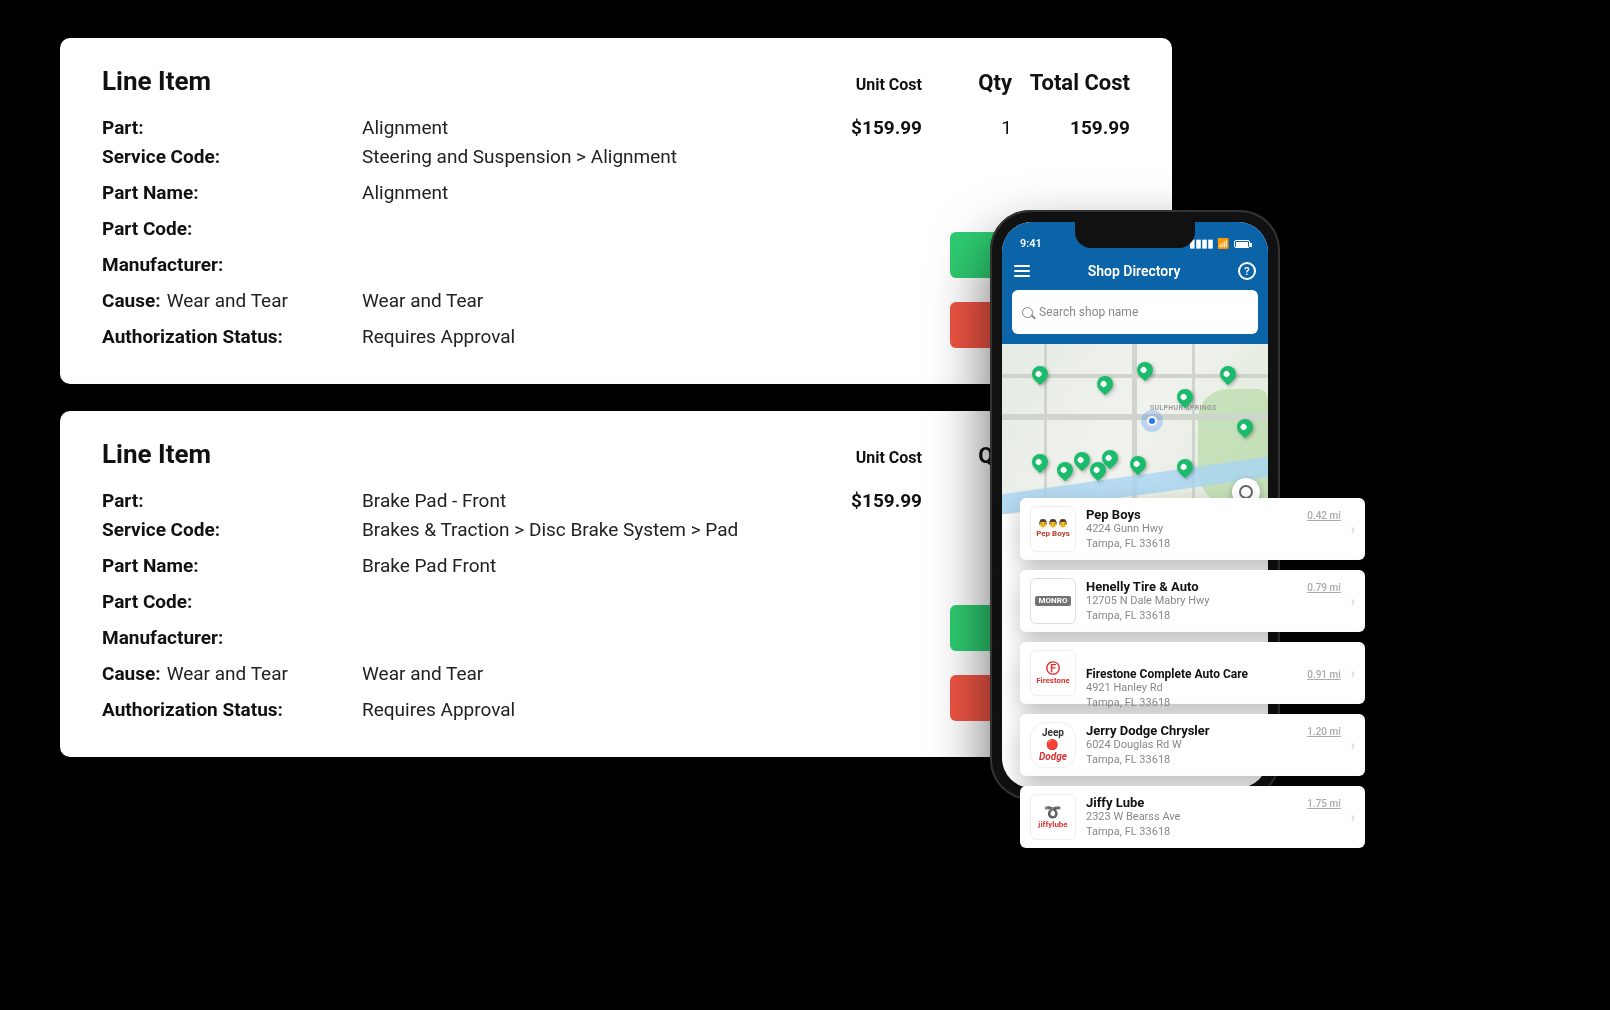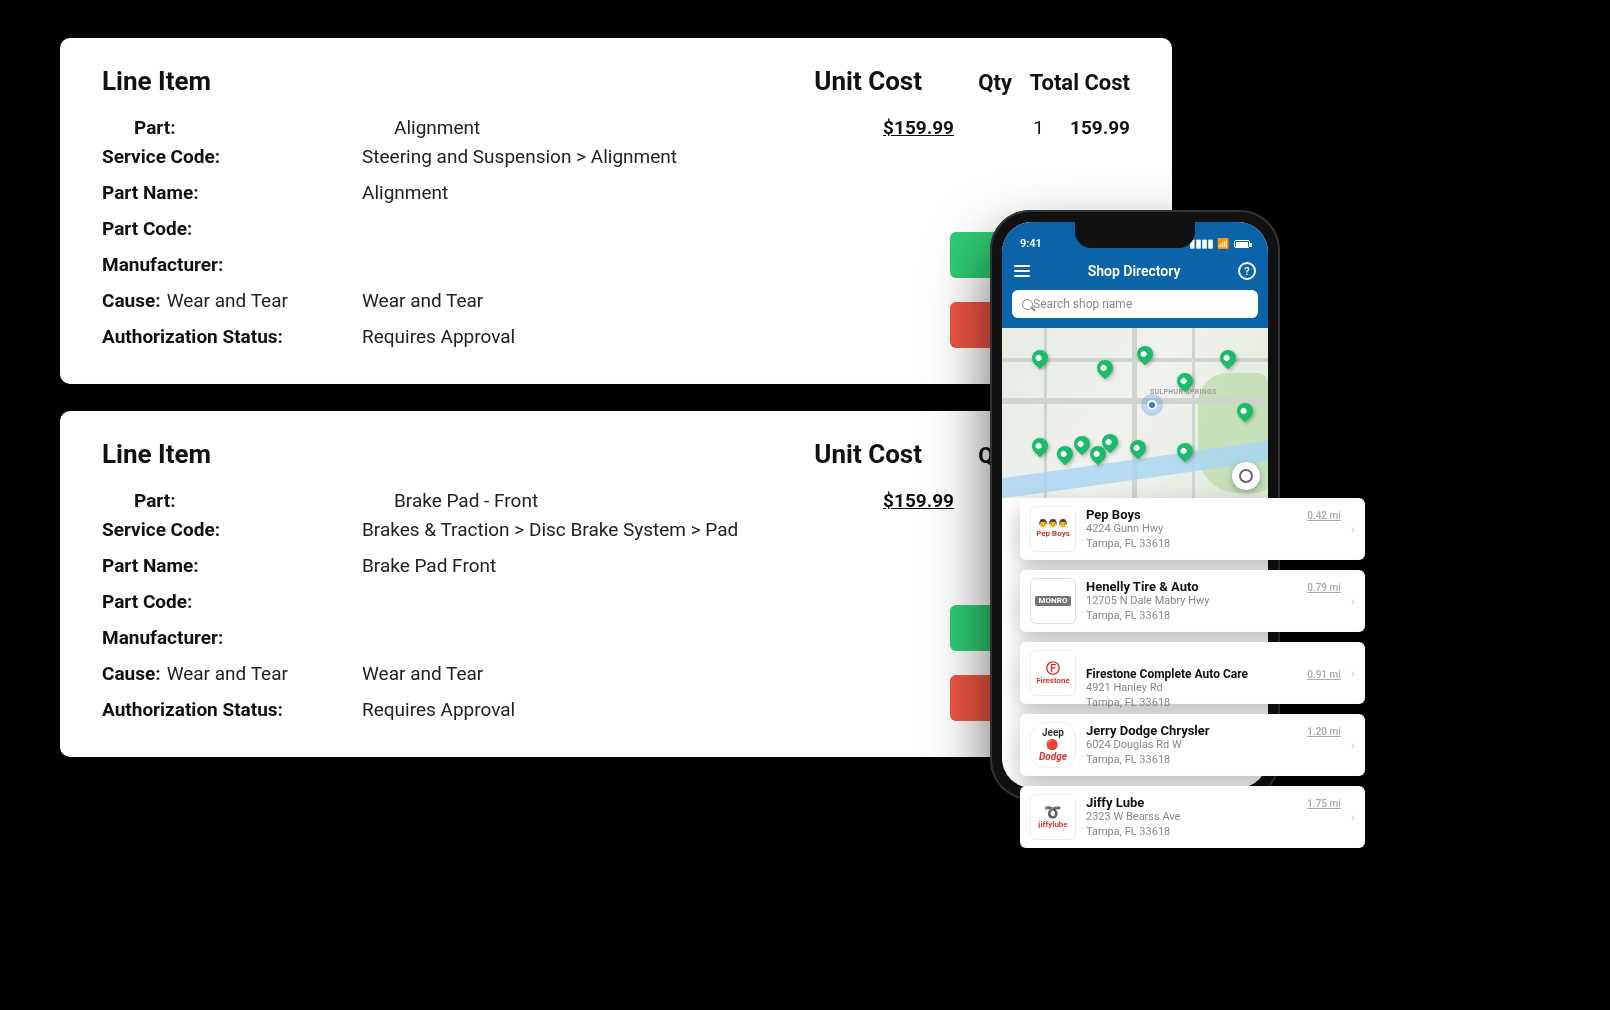--- a/index.html
+++ b/index.html
@@ -21,33 +21,32 @@
   }
   .card1 { left: 60px; top: 38px; width: 1112px; }
   .card2 { left: 60px; top: 411px; width: 1112px; }
 
   .row-head {
     display: flex;
     align-items: baseline;
     margin-bottom: 20px;
   }
   .col-item { flex: 0 0 680px; font-size: 26px; font-weight: 700; color:#111; }
-  .col-unit { flex: 0 0 140px; font-size: 26px; font-weight: 700; color:#111; text-align:right;}
+  .col-unit { flex: 0 0 140px; font-size: 16px; font-weight: 700; color:#111; text-align:right;}
   .col-qty  { flex: 0 0 90px;  font-size: 22px; font-weight: 700; color:#111; text-align:right;}
   .col-total{ flex: 1;         font-size: 22px; font-weight: 700; color:#111; text-align:right;}
 
   .row-data {
     display:flex;
     align-items: baseline;
     margin-bottom: 6px;
-    margin-left: 32px;
   }
   .lbl-col { flex:0 0 260px; }
   .val-col { flex:0 0 420px; font-size:19px; color:#222; }
-  .unit-col{ flex:0 0 140px; font-size:19px; font-weight:700; color:#111; text-align:right;text-decoration:underline;}
+  .unit-col{ flex:0 0 140px; font-size:19px; font-weight:700; color:#111; text-align:right;}
   .qty-col { flex:0 0 90px;  font-size:19px; color:#111; text-align:right;}
   .total-col{flex:1;         font-size:19px; color:#111; text-align:right; font-weight:700;}
 
   .lbl { font-size:19px; font-weight:700; color:#111; }
   .inline-val { font-size:19px; font-weight:400; color:#222; margin-left:2px; }
   .field-line { margin-bottom: 13px; display:flex; }
   .field-line .lbl-col { flex:0 0 260px; display:flex; gap:4px;}
   .field-line .val-col { font-size:19px; color:#222; }
 
   .btns {
@@ -137,24 +136,25 @@
   .hamburger span{height:2px;background:#fff;border-radius:1px;}
   .help-circle{ width:18px;height:18px;border:2px solid #fff;border-radius:50%;display:flex;align-items:center;justify-content:center;font-size:11px;}
 
   .searchbar {
     background:#0b63a8;
     padding: 0 10px 10px 10px;
   }
   .searchbox{
     background:#fff;
     border-radius:6px;
-    height:28px;
+    height:44px;
     display:flex;
     align-items:center;
     padding:0 10px;
+    gap:6px;
     color:#888;
     font-size:12px;
   }
   .search-ico{width:11px;height:11px;border:1.5px solid #888;border-radius:50%;position:relative;}
   .search-ico::after{content:"";position:absolute;width:5px;height:1.5px;background:#888;right:-4px;bottom:-1px;transform:rotate(45deg);}
 
   .map {
     flex:0 0 170px;
     background: linear-gradient(120deg,#e6ebe4 0%, #f0f2ee 50%, #dfe9d8 100%);
     position:relative;

